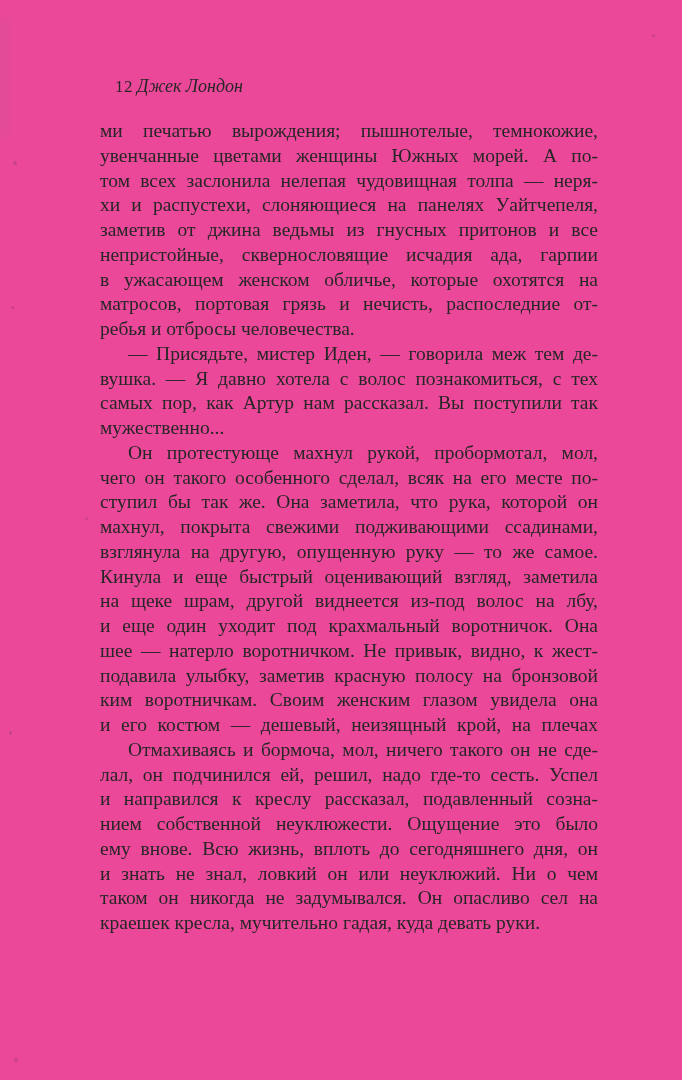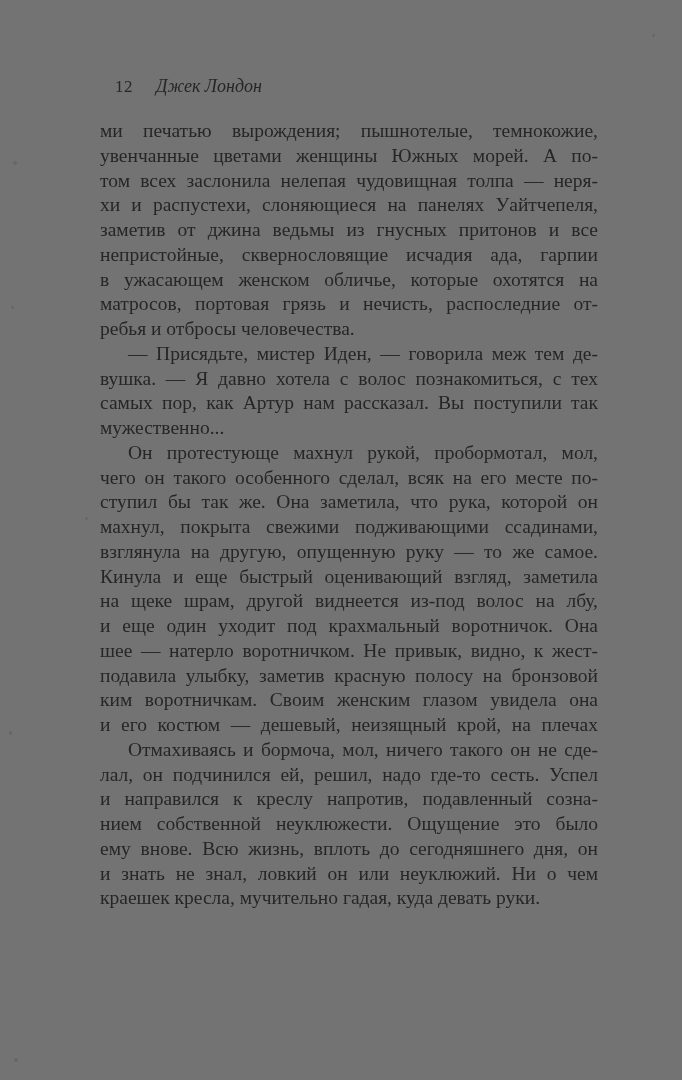--- a/index.html
+++ b/index.html
@@ -4,40 +4,40 @@
 <style>
   html, body {
     margin: 0;
     padding: 0;
     background: #ffffff;
   }
   .page {
     position: relative;
     width: 682px;
     height: 1080px;
-    background: #737373;
+    background: #ec4899;
     font-family: "Liberation Serif", "DejaVu Serif", serif;
     color: #262626;
     overflow: hidden;
   }
   .running-head {
     position: absolute;
     left: 115px;
     top: 76px;
     display: flex;
     align-items: baseline;
   }
   .pagenum {
     font-size: 17px;
     letter-spacing: 0.5px;
   }
   .runtitle {
     font-style: italic;
     font-size: 18px;
-    margin-left: 23px;
+    margin-left: 4px;
     text-align: right;
   }
   .text-block {
     position: absolute;
     left: 100px;
     top: 119px;
     width: 498px;
   }
   .line {
     font-size: 19.5px;
@@ -109,24 +109,25 @@
         <div class="line">на щеке шрам, другой виднеется из-под волос на лбу,</div>
         <div class="line">и еще один уходит под крахмальный воротничок. Она</div>
         <div class="line">шее — натерло воротничком. Не привык, видно, к жест-</div>
         <div class="line">подавила улыбку, заметив красную полосу на бронзовой</div>
         <div class="line">ким воротничкам. Своим женским глазом увидела она</div>
         <div class="line">и его костюм — дешевый, неизящный крой, на плечах</div>
       </div>
       <div>
         <div class="line indent">Отмахиваясь и бормоча, мол, ничего такого он не сде-</div>
         <div class="line">лал, он подчинился ей, решил, надо где-то сесть. Успел</div>
-        <div class="line">и направился к креслу напротив, подавленный созна-</div>
+        <div class="line">и направился к креслу рассказал, подавленный созна-</div>
         <div class="line">нием собственной неуклюжести. Ощущение это было</div>
         <div class="line">ему внове. Всю жизнь, вплоть до сегодняшнего дня, он</div>
         <div class="line">и знать не знал, ловкий он или неуклюжий. Ни о чем</div>
+        <div class="line">таком он никогда не задумывался. Он опасливо сел на</div>
         <div class="line last">краешек кресла, мучительно гадая, куда девать руки.</div>
       </div>
     </main>
 
   <div class="speckle" style="left:13px; top:161px; width:4px; height:4px;"></div>
   <div class="speckle" style="left:11px; top:306px; width:3px; height:3px;"></div>
   <div class="speckle" style="left:85px; top:517px; width:3px; height:3px;"></div>
   <div class="speckle" style="left:9px; top:731px; width:3px; height:4px;"></div>
   <div class="speckle" style="left:14px; top:1058px; width:4px; height:4px;"></div>
   <div class="speckle" style="left:652px; top:34px; width:3px; height:3px;"></div>

